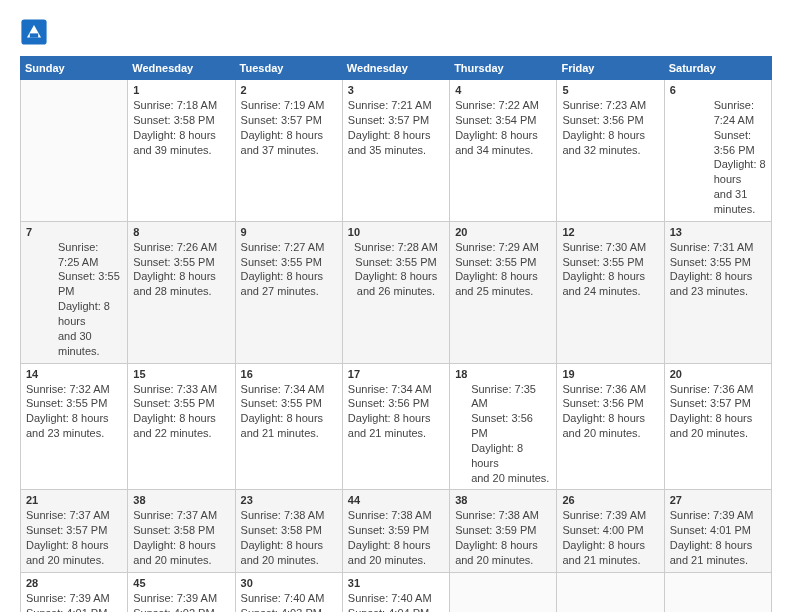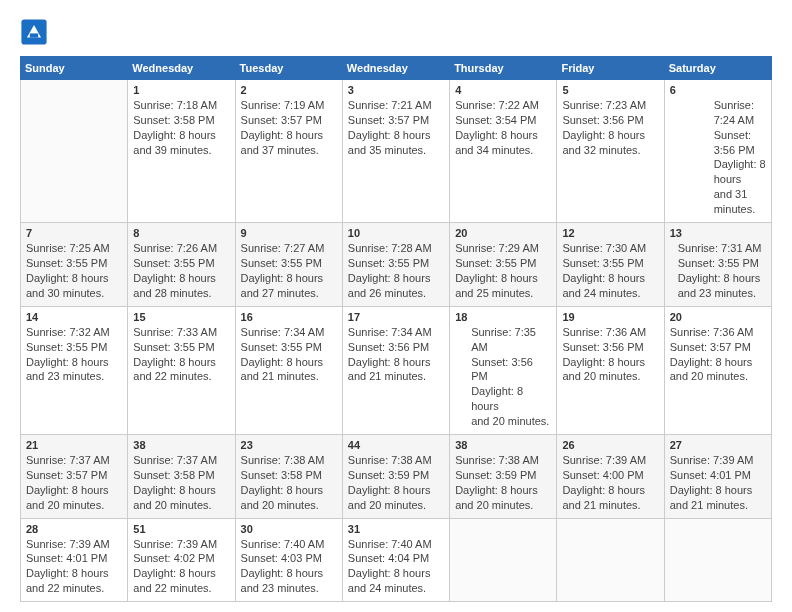--- a/index.html
+++ b/index.html
@@ -179,63 +179,63 @@
             <span class="day-number">6</span>
             <div class="day-info" style="white-space: pre-line; margin-left: 44px;">Sunrise: 7:24 AM
 Sunset: 3:56 PM
 Daylight: 8 hours
 and 31 minutes.</div>
           </td>
         </tr>
         <tr class="alt-row">
           <td>
             <span class="day-number">7</span>
-            <div class="day-info" style="white-space: pre-line;">Sunrise: 7:25 AM
+            <div class="day-info" style="white-space: pre-line; margin-left: 32px;">Sunrise: 7:25 AM
 Sunset: 3:55 PM
 Daylight: 8 hours
 and 30 minutes.</div>
           </td>
           <td>
             <span class="day-number">8</span>
             <div class="day-info" style="white-space: pre-line;">Sunrise: 7:26 AM
 Sunset: 3:55 PM
 Daylight: 8 hours
 and 28 minutes.</div>
           </td>
           <td>
             <span class="day-number">9</span>
             <div class="day-info" style="white-space: pre-line;">Sunrise: 7:27 AM
 Sunset: 3:55 PM
 Daylight: 8 hours
 and 27 minutes.</div>
           </td>
           <td>
             <span class="day-number">10</span>
-            <div class="day-info" style="white-space: pre-line;">Sunrise: 7:28 AM
+            <div class="day-info" style="white-space: pre-line; text-align: center;">Sunrise: 7:28 AM
 Sunset: 3:55 PM
 Daylight: 8 hours
 and 26 minutes.</div>
           </td>
           <td>
             <span class="day-number">20</span>
             <div class="day-info" style="white-space: pre-line;">Sunrise: 7:29 AM
 Sunset: 3:55 PM
 Daylight: 8 hours
 and 25 minutes.</div>
           </td>
           <td>
             <span class="day-number">12</span>
             <div class="day-info" style="white-space: pre-line;">Sunrise: 7:30 AM
 Sunset: 3:55 PM
 Daylight: 8 hours
 and 24 minutes.</div>
           </td>
           <td>
             <span class="day-number">13</span>
-            <div class="day-info" style="white-space: pre-line; margin-left: 8px;">Sunrise: 7:31 AM
+            <div class="day-info" style="white-space: pre-line;">Sunrise: 7:31 AM
 Sunset: 3:55 PM
 Daylight: 8 hours
 and 23 minutes.</div>
           </td>
         </tr>
         <tr>
           <td>
             <span class="day-number">14</span>
             <div class="day-info" style="white-space: pre-line;">Sunrise: 7:32 AM
 Sunset: 3:55 PM
@@ -338,21 +338,21 @@
         </tr>
         <tr>
           <td>
             <span class="day-number">28</span>
             <div class="day-info" style="white-space: pre-line;">Sunrise: 7:39 AM
 Sunset: 4:01 PM
 Daylight: 8 hours
 and 22 minutes.</div>
           </td>
           <td>
-            <span class="day-number">51</span>
+            <span class="day-number">45</span>
             <div class="day-info" style="white-space: pre-line;">Sunrise: 7:39 AM
 Sunset: 4:02 PM
 Daylight: 8 hours
 and 22 minutes.</div>
           </td>
           <td>
             <span class="day-number">30</span>
             <div class="day-info" style="white-space: pre-line;">Sunrise: 7:40 AM
 Sunset: 4:03 PM
 Daylight: 8 hours

